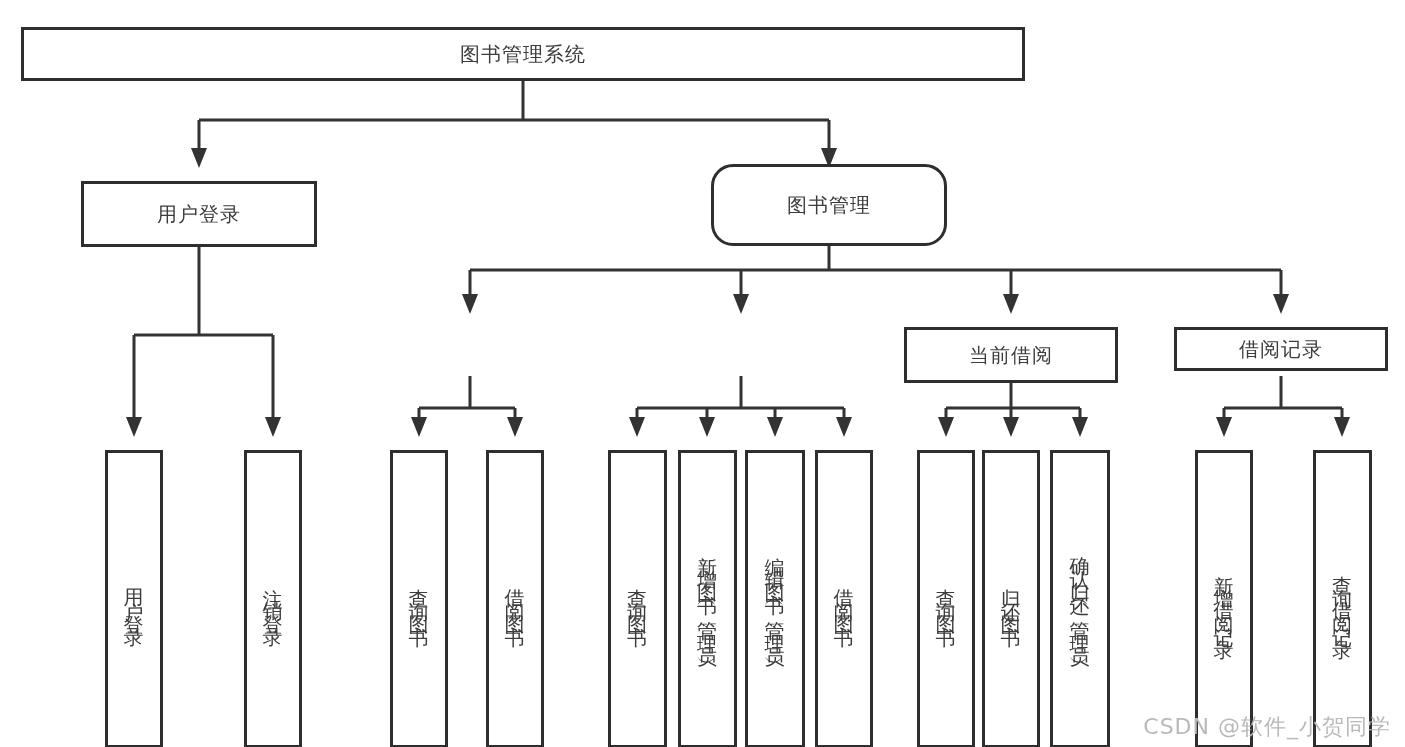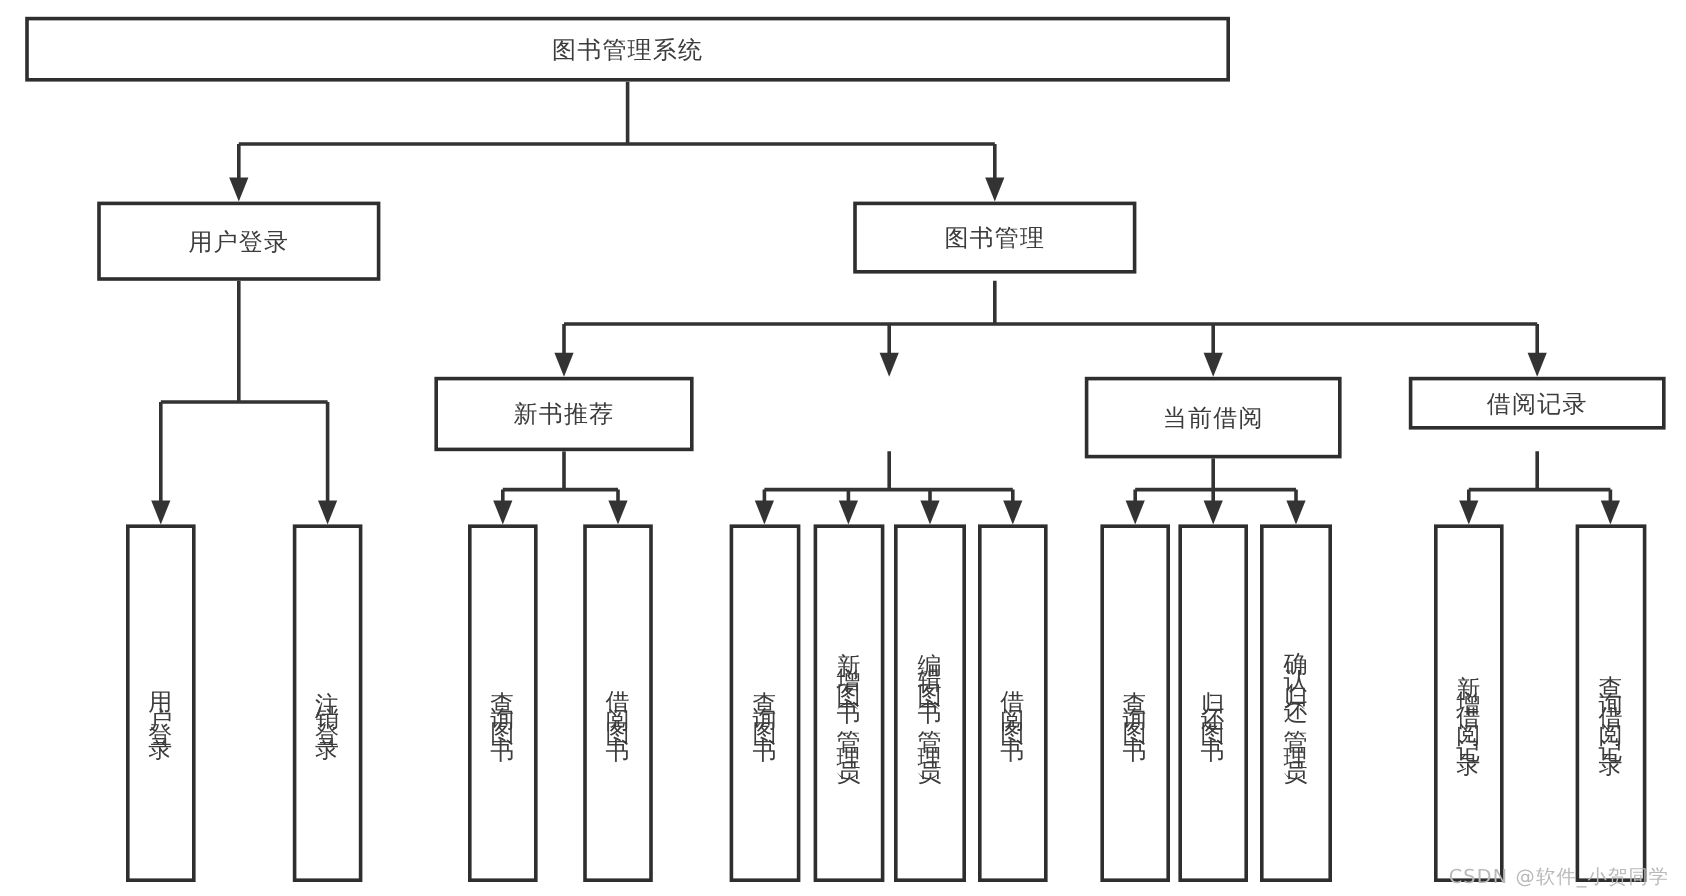--- a/index.html
+++ b/index.html
@@ -23,39 +23,40 @@
   }
   .node {
     position: absolute;
     box-sizing: border-box;
     border: 3px solid #2e2e2e;
     background: #ffffff;
     display: flex;
     align-items: center;
     justify-content: center;
     color: #3c3c3c;
+    margin-top: 13px;
   }
   .node.h .label {
     font-size: 20px;
     letter-spacing: 1px;
     white-space: nowrap;
   }
   .node.v .label {
     writing-mode: vertical-rl;
     text-orientation: mixed;
     font-size: 20px;
     letter-spacing: 13px;
     line-height: 1;
     white-space: nowrap;
   }
   .watermark {
     position: absolute;
     right: 14px;
     bottom: 5px;
-    font-size: 16px;
+    font-size: 22px;
     color: #b9b9b9;
     letter-spacing: 1px;
     white-space: nowrap;
     text-align: center;
   }
 </style>
 </head>
 <body>
 
 <div class="diagram">
@@ -103,28 +104,25 @@
     </g>
   </svg>
 
   <div class="node h" style="left:21px; top:14px; width:1004px; height:54px;">
     <span class="label">图书管理系统</span>
   </div>
 
   <div class="node h" style="left:81px; top:168px; width:236px; height:66px;">
     <span class="label">用户登录</span>
   </div>
-  <div class="node h" style="left:711px; top:168px; width:236px; height:60px;">
+  <div class="node h" style="left:711px; top:151px; width:236px; height:82px;border-radius:22px;">
     <span class="label">图书管理</span>
   </div>
 
-  <div class="node h" style="left:362px; top:314px; width:216px; height:62px;">
-    <span class="label">新书推荐</span>
-  </div>
-  <div class="node h" style="left:904px; top:314px; width:214px; height:68px;">
+  <div class="node h" style="left:904px; top:314px; width:214px; height:56px;">
     <span class="label">当前借阅</span>
   </div>
   <div class="node h" style="left:1174px; top:314px; width:214px; height:44px;">
     <span class="label">借阅记录</span>
   </div>
 
   <div class="node v" style="left:105px; top:437px; width:58px; height:298px;">
     <span class="label">用户登录</span>
   </div>
   <div class="node v" style="left:244px; top:437px; width:58px; height:298px;">

